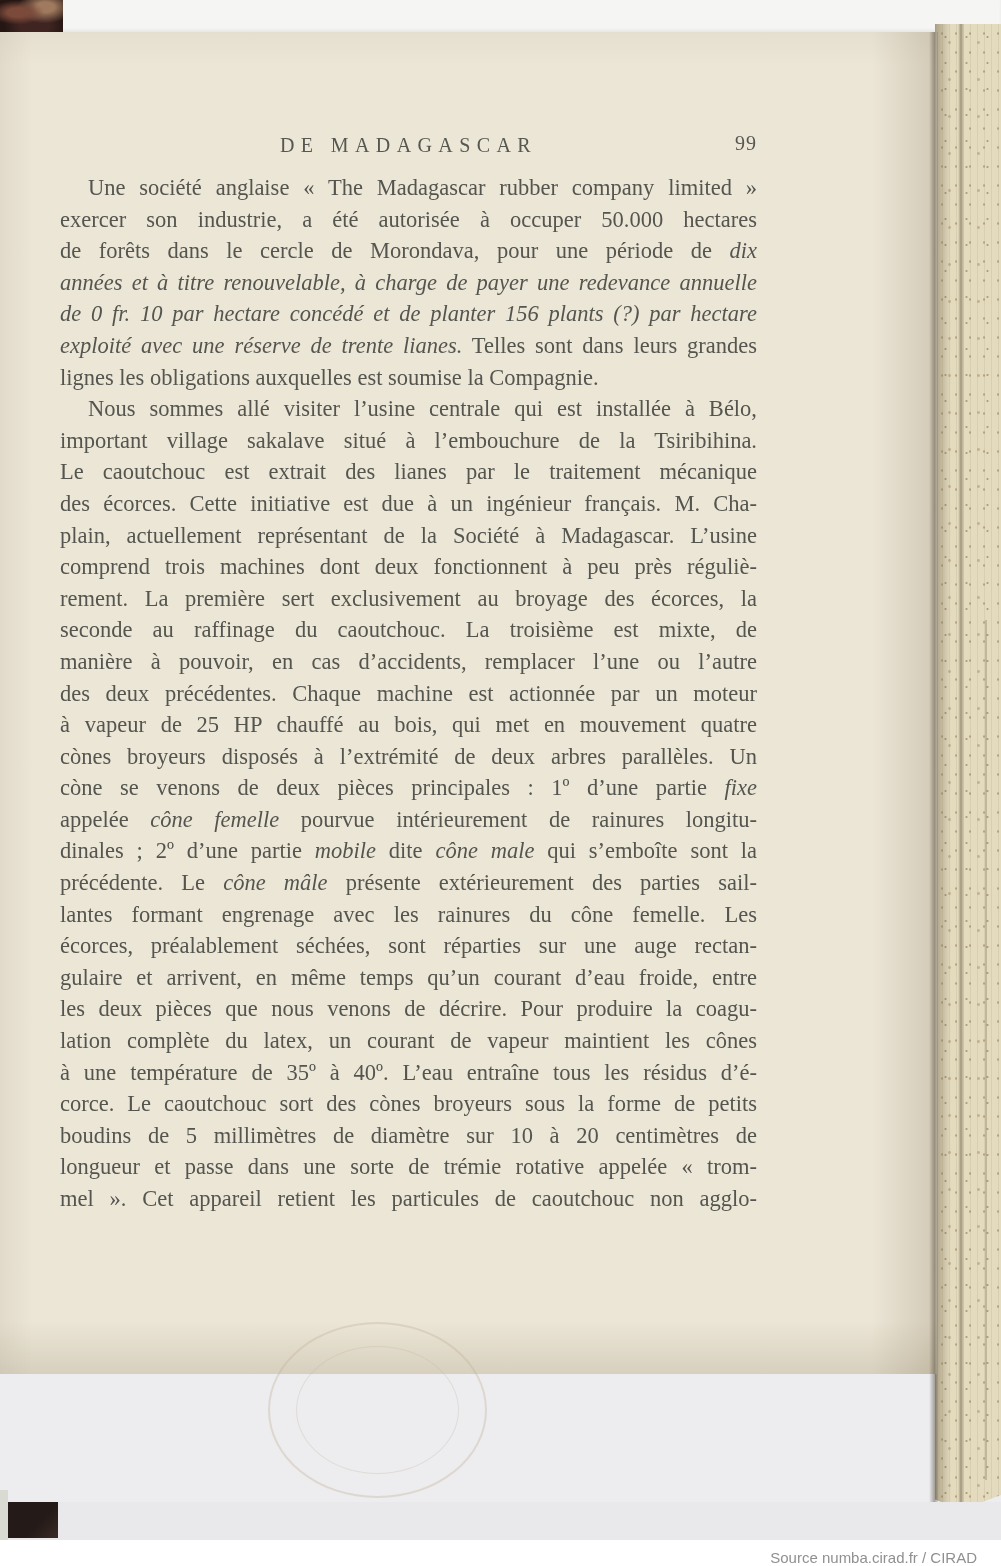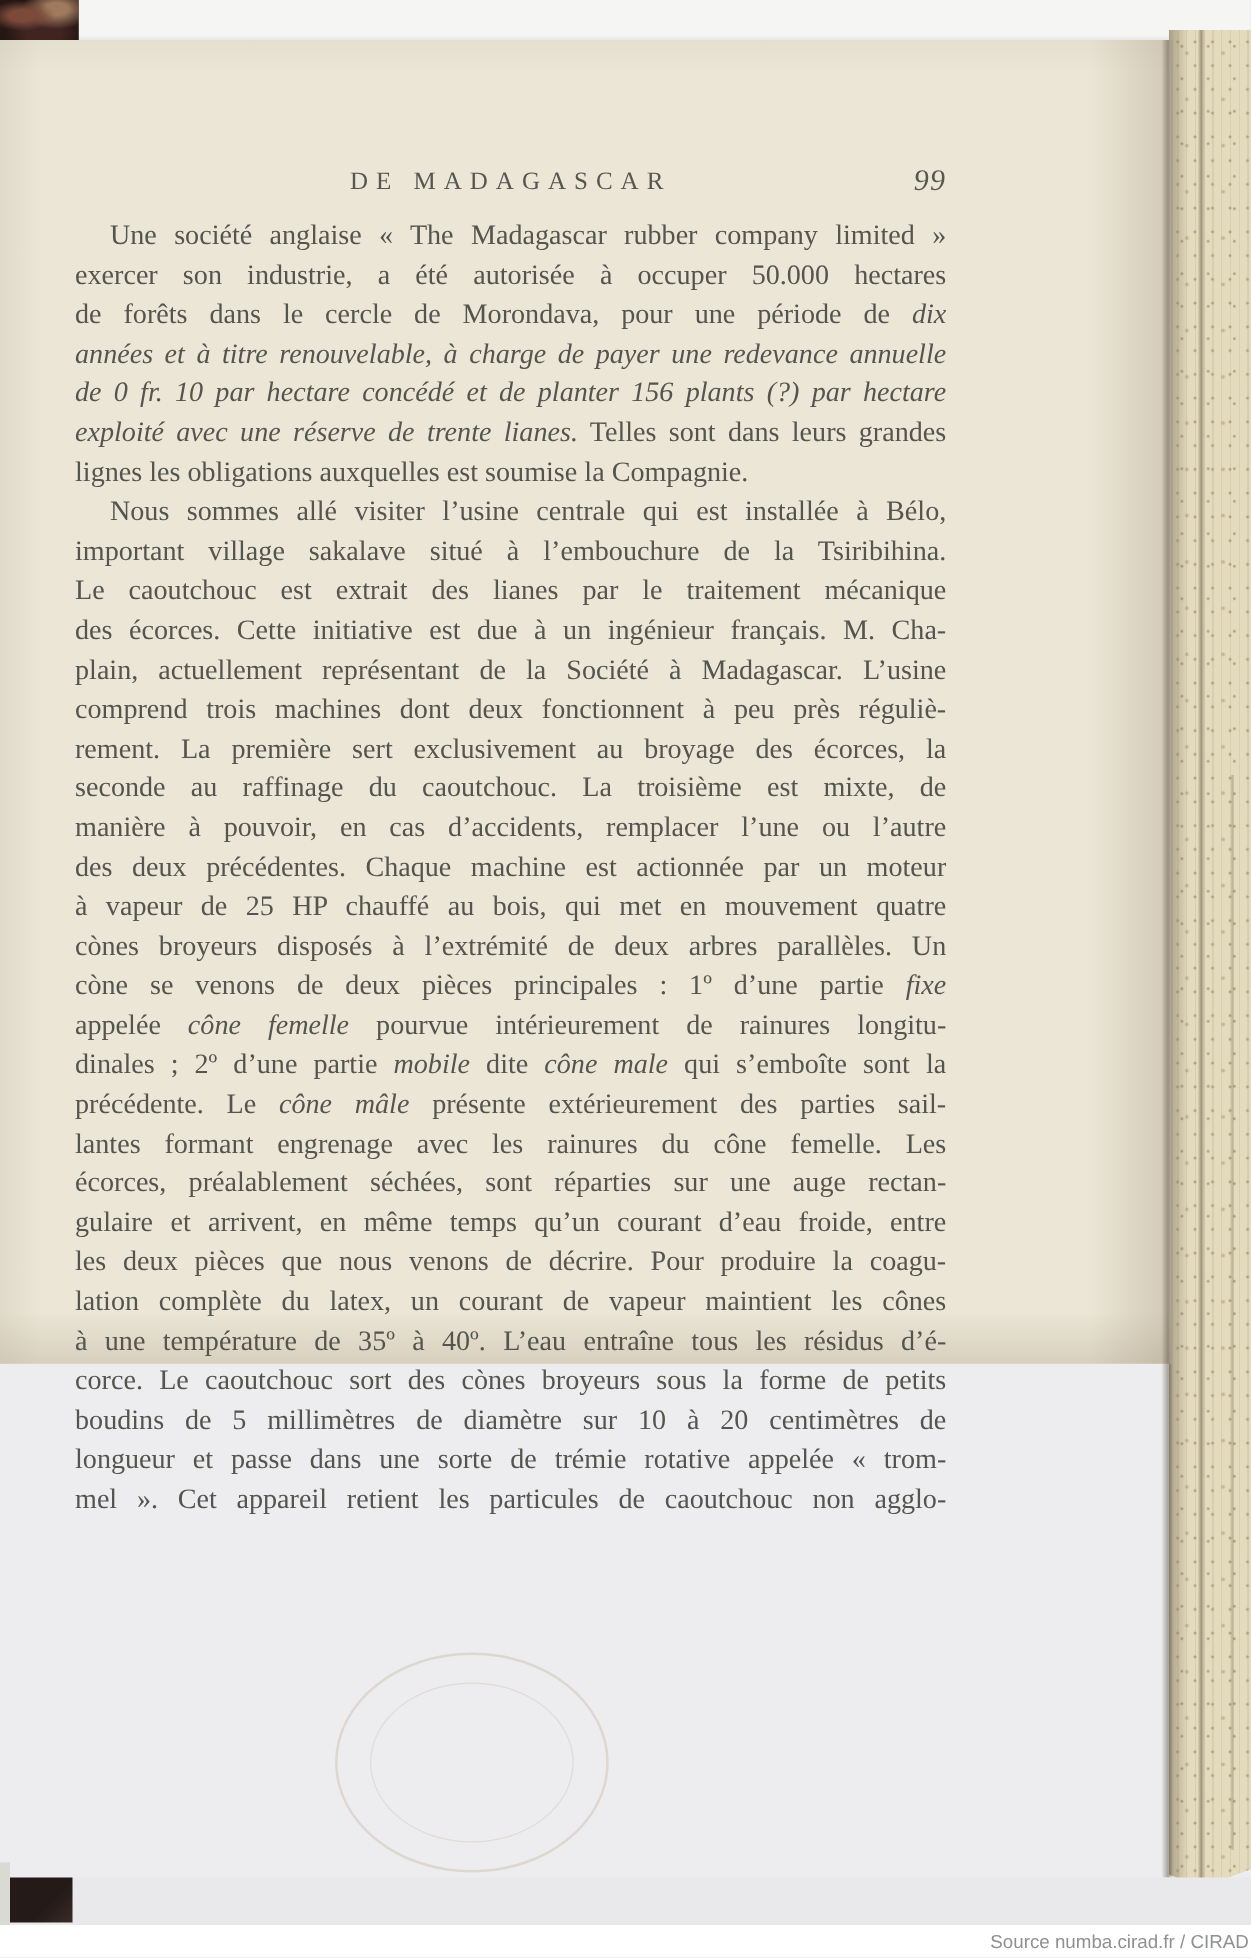--- a/index.html
+++ b/index.html
@@ -22,49 +22,49 @@
       radial-gradient(circle, rgba(146,120,78,.55) .8px, rgba(0,0,0,0) 1.5px),
       radial-gradient(circle, rgba(122,98,62,.5) .7px, rgba(0,0,0,0) 1.4px),
       radial-gradient(circle, rgba(160,135,95,.45) 1px, rgba(0,0,0,0) 1.9px),
       repeating-linear-gradient(to right, rgba(150,135,100,.16) 0 1px, rgba(0,0,0,0) 1px 7px),
       linear-gradient(to right, rgba(100,88,64,.45), rgba(0,0,0,0) 24%);
     background-size:14px 19px,21px 26px,29px 37px,100% 100%,100% 100%;
     clip-path:polygon(0 0,100% 0,100% 98.6%,40% 99.6%,0 98.9%);}
   .fore-groove{position:absolute;top:24px;left:958px;width:6px;height:1486px;
     background:linear-gradient(to right, rgba(90,80,58,0), rgba(90,80,58,.5) 50%, rgba(90,80,58,0));}
   .fore-line{position:absolute;top:620px;left:985px;width:2px;height:860px;background:rgba(110,95,70,.3);}
-  .page{position:absolute;top:32px;left:0;width:937px;height:1059px;
+  .page{position:absolute;top:32px;left:0;width:937px;height:1342px;
     background-color:#ece6d7;
     background-image:
       linear-gradient(to right, rgba(185,175,155,.22), rgba(0,0,0,0) 3.5%, rgba(0,0,0,0) 93%, rgba(150,135,105,.30)),
       linear-gradient(to bottom, rgba(205,198,185,.22), rgba(0,0,0,0) 2.5%, rgba(0,0,0,0) 96%, rgba(160,150,125,.28));}
   .gap-shadow{position:absolute;top:32px;left:929px;width:9px;height:1470px;
     background:linear-gradient(to right, rgba(70,62,48,0), rgba(70,62,48,.42) 60%, rgba(70,62,48,.12));}
   .header-row{position:absolute;top:102px;left:60px;width:697px;height:28px;color:#565750;}
   .header-title{position:absolute;left:0;right:0;text-align:center;
     font-size:20px;letter-spacing:.32em;white-space:nowrap;}
-  .page-number{position:absolute;right:0;top:-2px;font-size:24px;letter-spacing:1px;font-style:italic;}
+  .page-number{position:absolute;right:0;top:-2px;font-size:20px;letter-spacing:1px;}
   .body-text{position:absolute;top:140px;left:60px;width:697px;
     font-size:22.5px;line-height:31.6px;color:#54554e;}
   .line{text-align:justify;text-align-last:justify;height:31.6px;overflow:hidden;white-space:normal;}
   .line.indent{text-indent:28px;font-family:Liberation Serif, serif;}
   .line.ragged{text-align-last:left;}
   .it{font-style:italic;}
   .stamp{position:absolute;top:1290px;left:268px;width:215px;height:172px;border-radius:50%;
     border:2px solid rgba(195,180,158,.38);}
   .stamp::after{content:"";position:absolute;top:22px;left:26px;right:26px;bottom:22px;
     border-radius:50%;border:1px solid rgba(195,180,158,.30);}
   .below-strip{position:absolute;top:1502px;left:0;width:1001px;height:38px;background:#e9e9ec;}
   .left-sliver{position:absolute;top:1490px;left:0;width:8px;height:50px;background:#d9dbd3;}
   .cover-block{position:absolute;top:1502px;left:8px;width:50px;height:36px;
     background:linear-gradient(135deg,#241a18 0 60%, #3a2b26 100%);}
   .footer-bar{position:absolute;top:1540px;left:0;width:1001px;height:26px;background:#ffffff;
     font-family:"Liberation Sans", sans-serif;font-size:15px;color:#8f9092;
-    display:flex;align-items:center;justify-content:flex-end;
-    padding-right:2px;box-sizing:border-box;}
+    display:flex;align-items:flex-end;justify-content:flex-end;
+    padding-right:24px;box-sizing:border-box;}
 </style>
 </head>
 <body>
 
 <div class="top-strip"></div>
 <div class="marble-top"></div>
 
 <div class="fore-edge"></div>
 <div class="fore-groove"></div>
 <div class="fore-line"></div>

